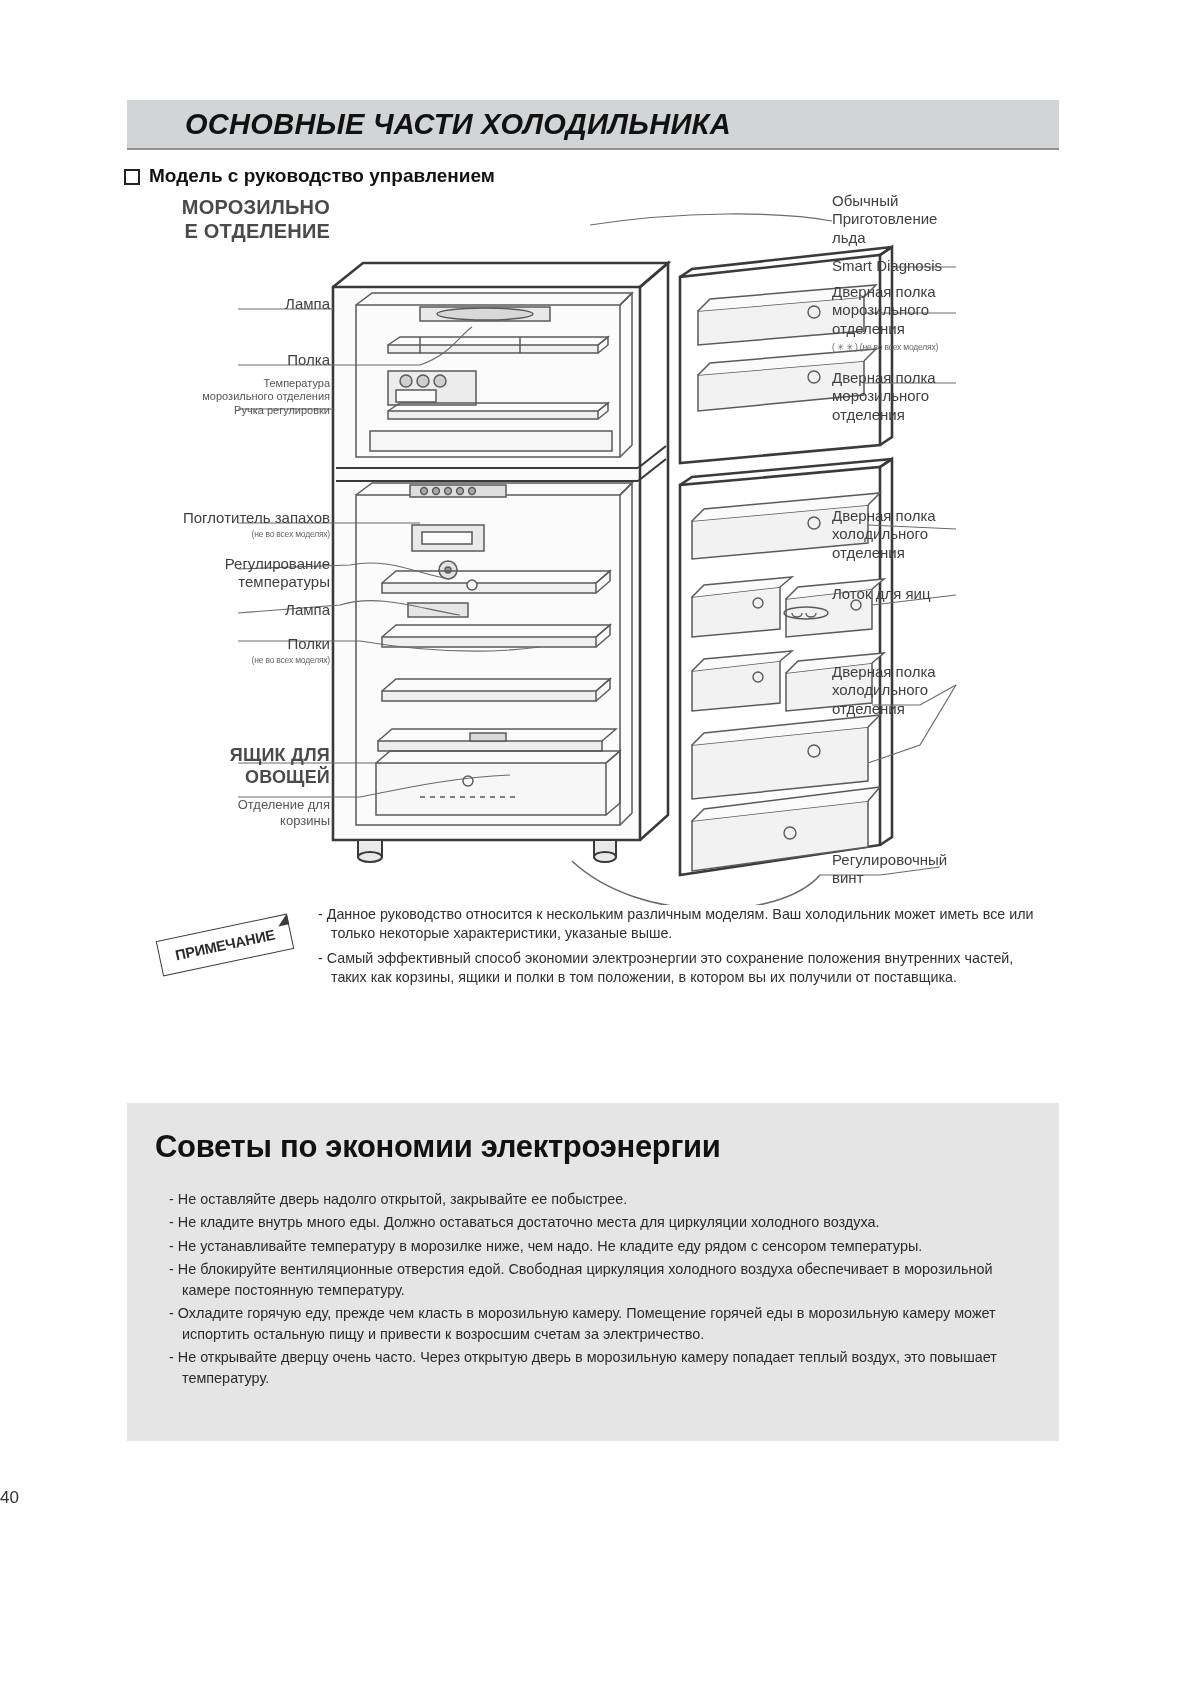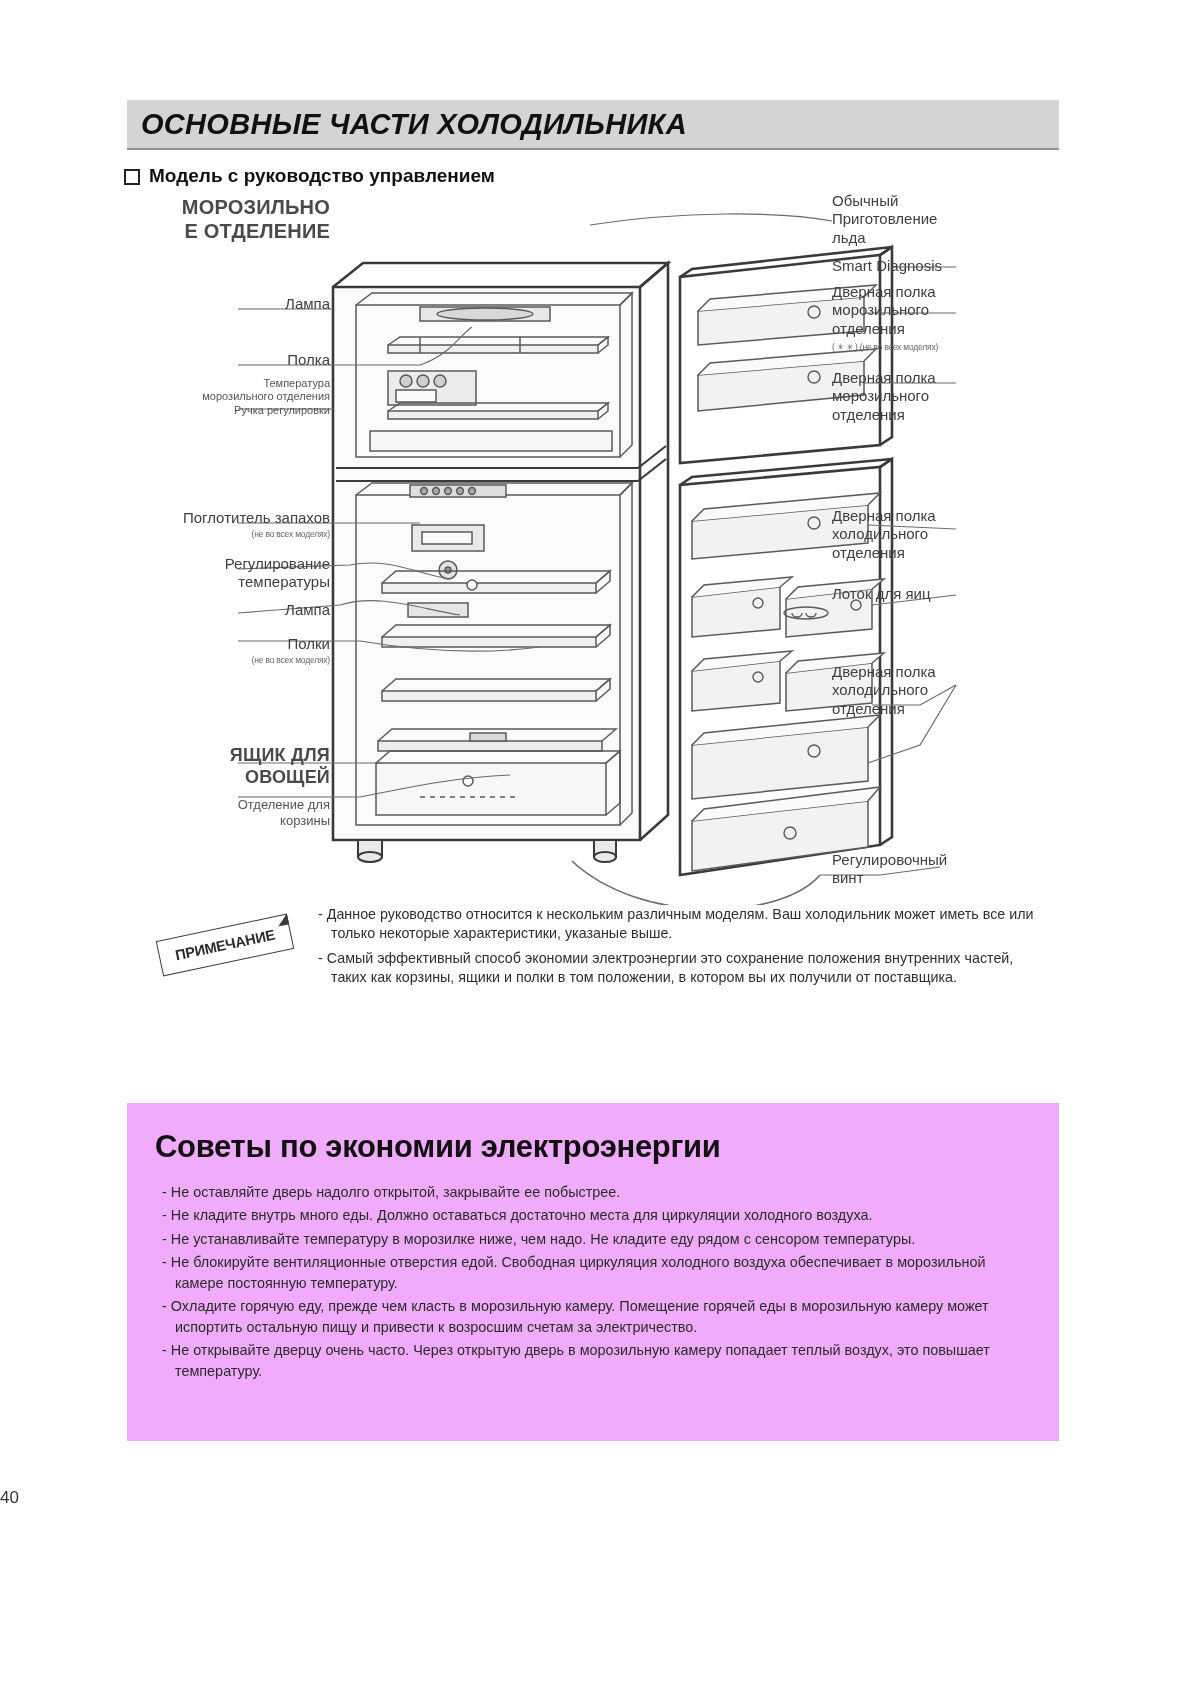--- a/index.html
+++ b/index.html
@@ -11,21 +11,21 @@
   .page{position:absolute;inset:0;}
 
   
   .title-bar{
     position:absolute;left:127px;top:100px;width:932px;height:48px;
     background:#d2d4d6;display:flex;align-items:center;
     border-bottom:2px solid #8f9295;
   }
   .title-bar .title{
     font-size:29px;font-weight:bold;font-style:italic;letter-spacing:.3px;
-    color:#111;padding-left:14px;white-space:nowrap;
+    color:#111;padding-left:14px;white-space:nowrap;margin-left:44px;
   }
 
   
   .subheading{
     position:absolute;left:124px;top:165px;
     font-size:19px;font-weight:bold;color:#111;display:flex;align-items:center;gap:9px;
   }
   .sq{display:inline-block;width:12px;height:12px;border:2px solid #222;position:relative;top:1px;}
 
   
@@ -54,27 +54,27 @@
     content:"";position:absolute;right:-1px;top:-1px;
     border-left:11px solid transparent;border-bottom:11px solid #3b3b3b;
   }
   .note-list{position:absolute;left:168px;top:0;width:730px;}
   .note-list p{margin:0 0 5px 0;font-size:14.3px;line-height:1.36;color:#2f2f2f;
     padding-left:13px;text-indent:-13px;}
 
   
   .tips{
     position:absolute;left:127px;top:1103px;width:932px;height:338px;
-    background:#f0abfc;
+    background:#e5e5e5;
   }
   .tips h2{
     margin:0;padding:26px 0 12px 28px;
     font-size:31px;font-weight:bold;color:#111;letter-spacing:-.3px;
   }
-  .tips ul{margin:5px;padding:0 30px 0 30px;list-style:none;}
+  .tips ul{margin:12px;padding:0 30px 0 30px;list-style:none;}
   .tips li{
     font-size:14.4px;line-height:1.42;color:#2b2b2b;
     margin-bottom:3px;padding-left:13px;text-indent:-13px;
   }
 
   
   .pgnum{
     position:absolute;left:0;right:0;top:1488px;
     font-size:17px;color:#333;
   }

